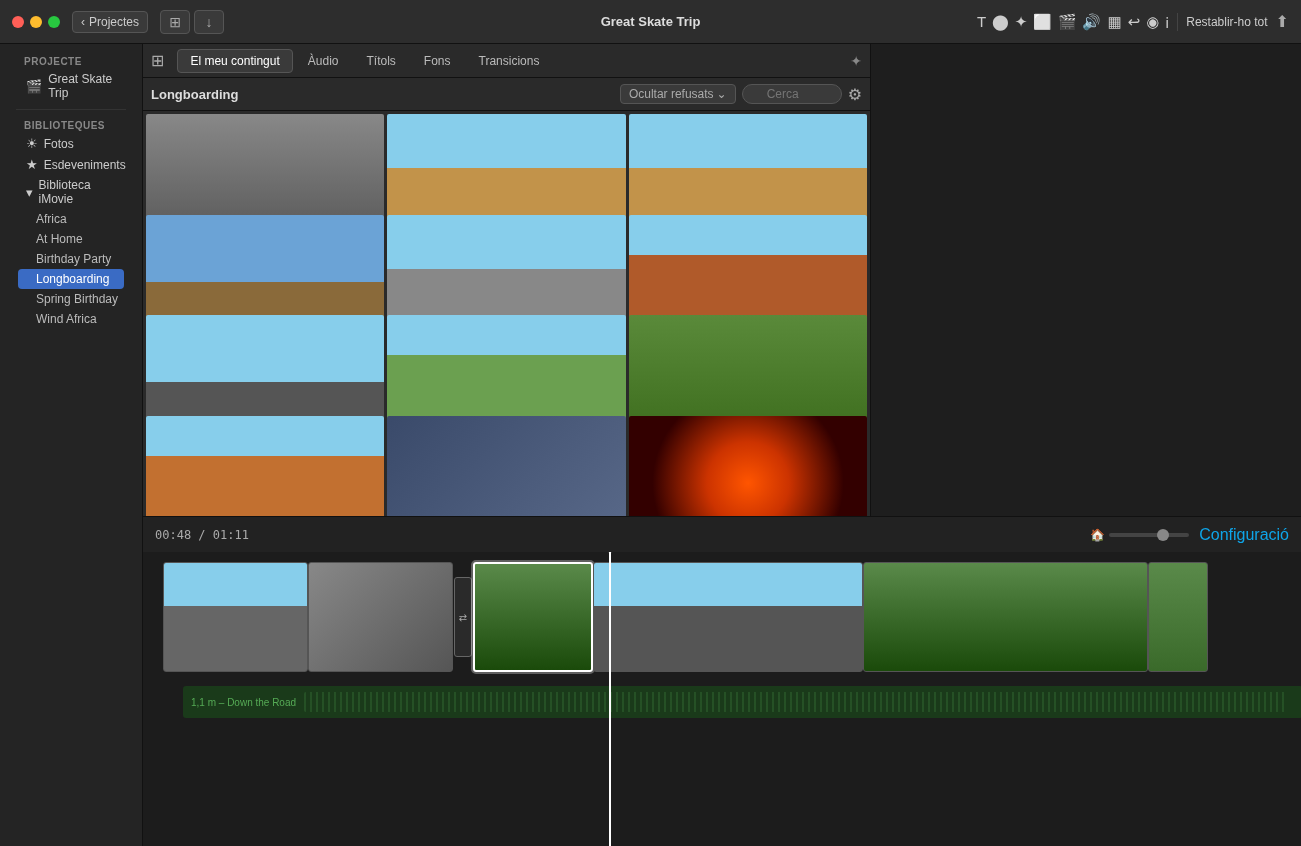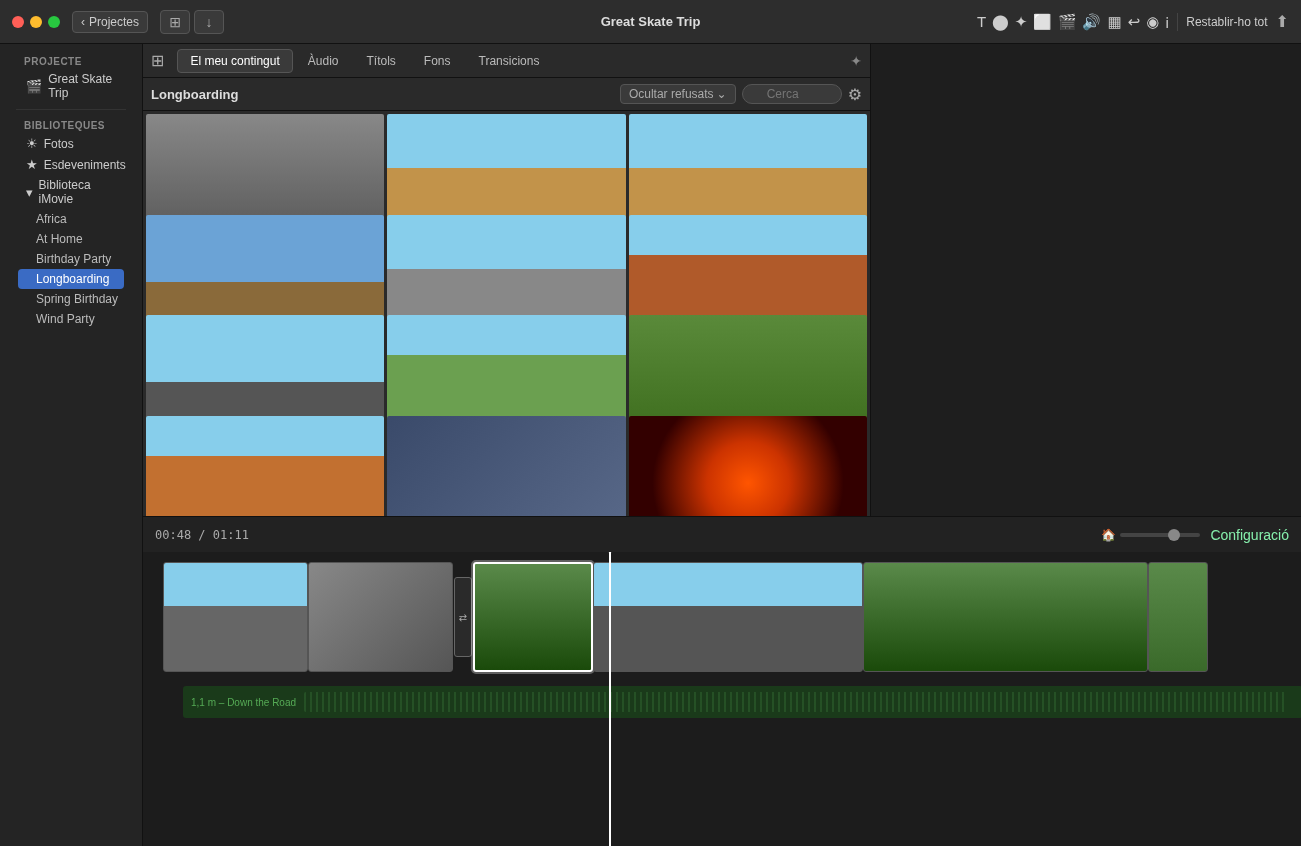--- a/index.html
+++ b/index.html
@@ -386,22 +386,22 @@
       padding: 0 12px;
       justify-content: space-between;
       flex-shrink: 0;
     }
     .timeline-timecode {
       font-size: 12px;
       color: #aaa;
       font-family: monospace;
     }
     .timeline-config {
-      font-size: 14px;
-      color: #86efac;
+      font-size: 16px;
+      color: #0ea5e9;
       cursor: pointer;
       display: flex;
       align-items: center;
       gap: 4px;
     }
     .timeline-zoom-slider {
       display: flex;
       align-items: center;
       gap: 4px;
     }
@@ -595,21 +595,21 @@
     </div>
     <div class="sidebar-item">
       <span class="icon">▾</span>
       <span>Biblioteca iMovie</span>
     </div>
     <div class="sidebar-sub-item">Africa</div>
     <div class="sidebar-sub-item">At Home</div>
     <div class="sidebar-sub-item">Birthday Party</div>
     <div class="sidebar-sub-item active">Longboarding</div>
     <div class="sidebar-sub-item">Spring Birthday</div>
-    <div class="sidebar-sub-item">Wind Party</div>
+    <div class="sidebar-sub-item">Wind Africa</div>
   </div>
 
   <div class="content-area">
 
     <div class="top-section">
 
       <div class="media-browser">
 
         <div class="media-tabs">
           <div class="grid-view-btn">⊞</div>

